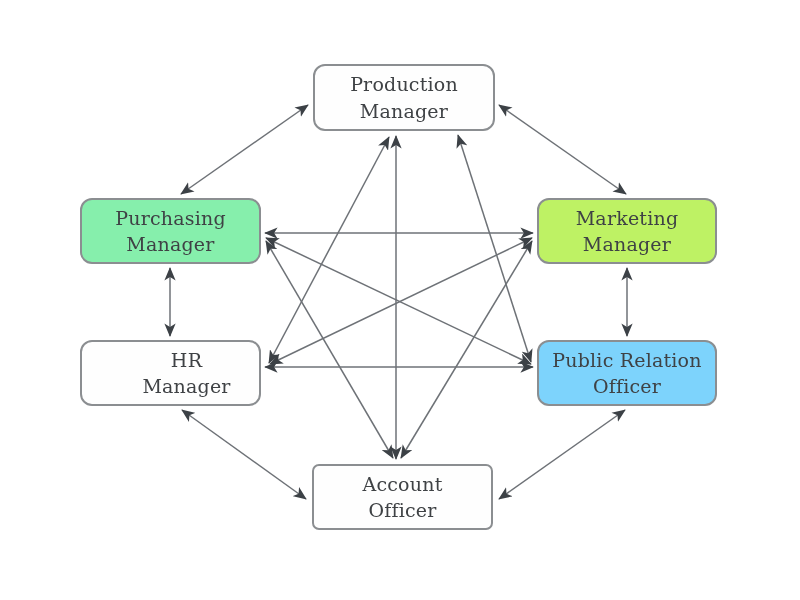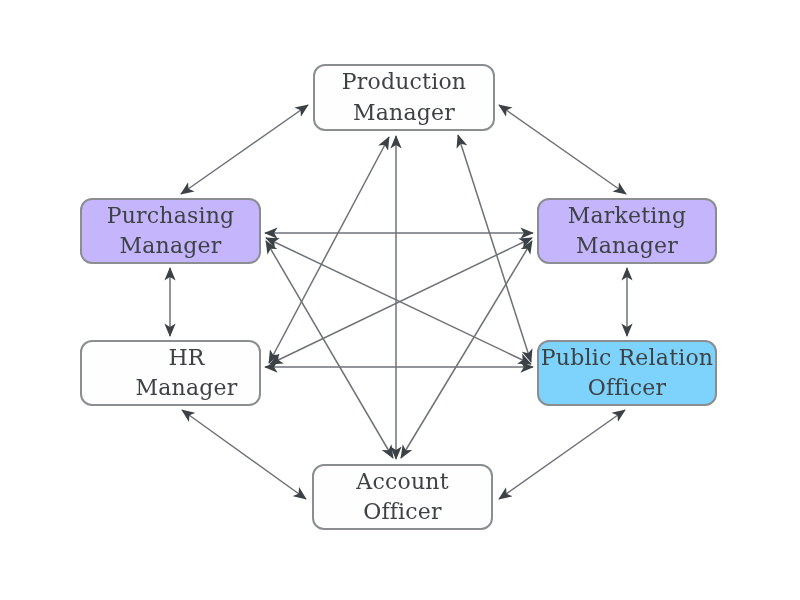--- a/index.html
+++ b/index.html
@@ -29,21 +29,21 @@
     border: 2px solid #8b8e91;
     border-radius: 12px;
     display: flex;
     align-items: center;
     justify-content: center;
     text-align: center;
   }
   .node .label {
     display: block;
     white-space: pre-line;
-    font-size: 22px;
+    font-size: 19px;
     line-height: 1.38;
     color: #3f4245;
     letter-spacing: 0.2px;
   }
 </style>
 </head>
 <body>
 
 <div id="canvas" style="background: rgb(255, 255, 255);">
 
@@ -70,35 +70,35 @@
       <line x1="266" y1="238" x2="531" y2="364" stroke="#6e7277" stroke-width="1.5" marker-start="url(#arrowhead)" marker-end="url(#arrowhead)"></line>
       <line x1="532" y1="238" x2="270" y2="364" stroke="#6e7277" stroke-width="1.5" marker-start="url(#arrowhead)" marker-end="url(#arrowhead)"></line>
     </svg>
 
   <div id="node-layer">
 
   <div class="node" style="left: 313px; top: 64px; width: 182px; height: 67px; background: rgb(254, 254, 254); border-color: rgb(139, 142, 145);">
         <span class="label" style="color: rgb(63, 66, 69);">Production
 Manager</span>
       </div>
-      <div class="node" style="left: 80px; top: 198px; width: 181px; height: 66px; background: #c4b5fd; border-color: rgb(139, 142, 145);">
+      <div class="node" style="left: 80px; top: 198px; width: 181px; height: 66px; background: #86efac; border-color: rgb(139, 142, 145);">
         <span class="label" style="color: rgb(63, 66, 69);">Purchasing
 Manager</span>
       </div>
-      <div class="node" style="left: 537px; top: 198px; width: 180px; height: 66px; background: #c4b5fd; border-color: rgb(139, 142, 145);">
+      <div class="node" style="left: 537px; top: 198px; width: 180px; height: 66px; background: #bef264; border-color: rgb(139, 142, 145);">
         <span class="label" style="color: rgb(63, 66, 69);">Marketing
 Manager</span>
       </div>
       <div class="node" style="left: 80px; top: 340px; width: 181px; height: 66px; background: rgb(254, 254, 254); border-color: rgb(139, 142, 145); padding-left: 32px;">
         <span class="label" style="color: rgb(63, 66, 69);">HR
 Manager</span>
       </div>
       <div class="node" style="left: 537px; top: 340px; width: 180px; height: 66px; background: #7dd3fc; border-color: rgb(139, 142, 145);">
         <span class="label" style="color: rgb(63, 66, 69);">Public Relation
 Officer</span>
       </div>
-      <div class="node" style="left: 312px; top: 464px; width: 181px; height: 66px; background: rgb(254, 254, 254); border-color: rgb(139, 142, 145);">
+      <div class="node" style="left: 312px; top: 464px; width: 181px; height: 66px; background: rgb(254, 254, 254); border-color: rgb(139, 142, 145); border-radius: 7px;">
         <span class="label" style="color: rgb(63, 66, 69);">Account
 Officer</span>
       </div>
     </div>
 
 </div>
 
 </body></html>

